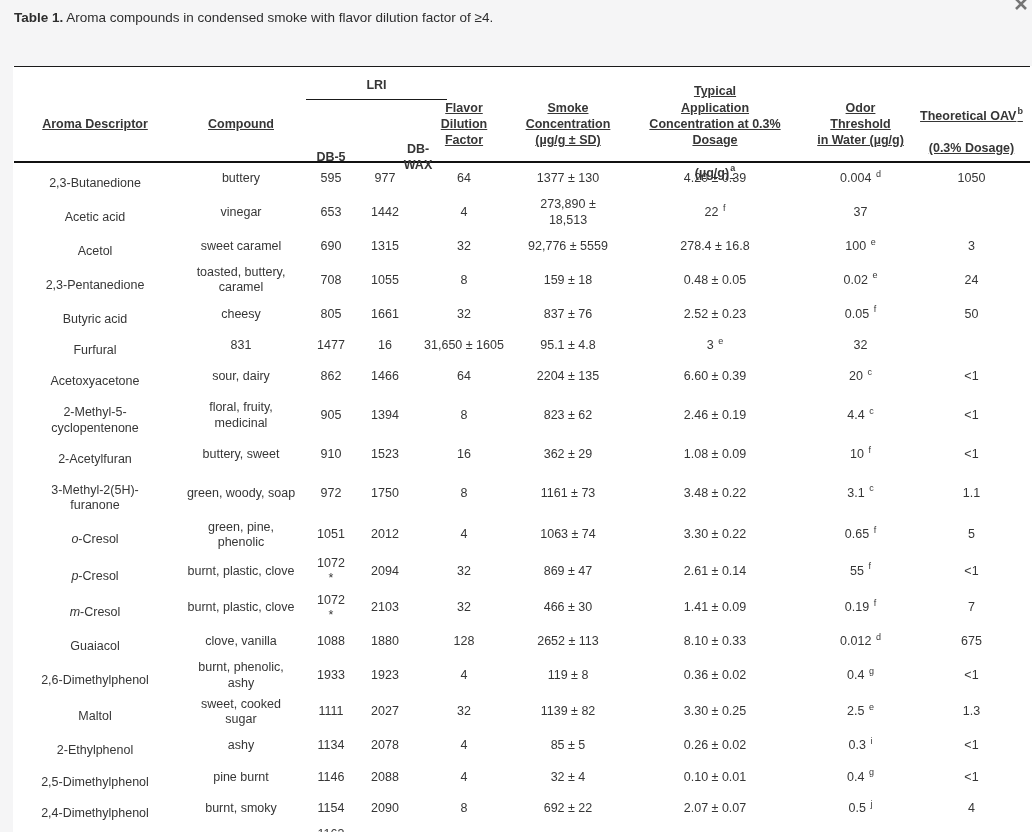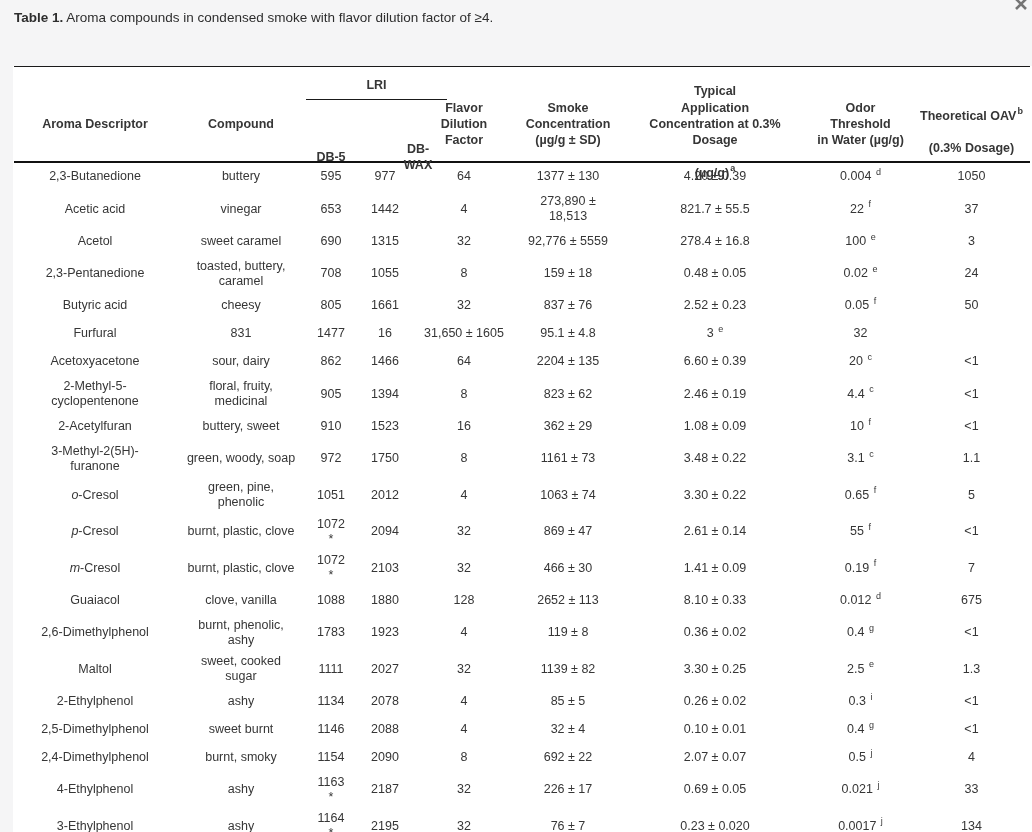--- a/index.html
+++ b/index.html
@@ -38,20 +38,21 @@
     height: 94px;
     font-weight: bold;
     font-size: 12.5px;
     line-height: 1.3;
   }
   .h-cell {
     display: flex; align-items: center; justify-content: center;
     text-align: center;
     white-space: pre-line;
     padding: 0 6px;
+    text-decoration: underline;
   }
   .lri-group {
     grid-column: 3 / 5;
     display: grid;
     grid-template-columns: 50px 58px;
     grid-template-rows: 33px 1fr;
     gap: 33px;
   }
   .lri-label {
     grid-column: 1 / 3;
@@ -65,21 +66,21 @@
     text-align: center; white-space: pre-line;
   }
   .tbody { font-size: 12.5px; line-height: 1.22; }
   .t-row { min-height: 28px; align-items: center; }
   .t-cell {
     display: flex; align-items: center; justify-content: center;
     text-align: center;
     padding: 3px 8px;
     flex-wrap: wrap;
   }
-  .c-compound { padding: 3px 13px; }
+  .c-compound { padding: 3px 13px; margin-top: 10px; }
   .c-descriptor { padding: 3px 9px; }
   .t-cell i { font-style: italic; }
   sup {
     font-size: 9px;
     line-height: 0;
     vertical-align: super;
     margin-left: 1px;
   }
 </style>
 </head>
@@ -154,21 +155,20 @@
       </div>
       <div class="grid t-row">
         <div class="t-cell c-compound">
           <span>Acetic acid</span>
         </div>
         <div class="t-cell c-descriptor">vinegar</div>
         <div class="t-cell c-db5">653</div>
         <div class="t-cell c-dbwax">1442</div>
         <div class="t-cell c-fdf">4</div>
         <div class="t-cell c-smoke">273,890 ± 18,513</div>
-        <div class="t-cell c-app">821.7 ± 55.5</div>
         <div class="t-cell c-odor">
           <span>22 <sup>f</sup></span>
         </div>
         <div class="t-cell c-oav">37</div>
       </div>
       <div class="grid t-row">
         <div class="t-cell c-compound">
           <span>Acetol</span>
         </div>
         <div class="t-cell c-descriptor">sweet caramel</div>
@@ -344,21 +344,21 @@
         <div class="t-cell c-odor">
           <span>0.012 <sup>d</sup></span>
         </div>
         <div class="t-cell c-oav">675</div>
       </div>
       <div class="grid t-row">
         <div class="t-cell c-compound">
           <span>2,6-Dimethylphenol</span>
         </div>
         <div class="t-cell c-descriptor">burnt, phenolic, ashy</div>
-        <div class="t-cell c-db5">1783</div>
+        <div class="t-cell c-db5">1933</div>
         <div class="t-cell c-dbwax">1923</div>
         <div class="t-cell c-fdf">4</div>
         <div class="t-cell c-smoke">119 ± 8</div>
         <div class="t-cell c-app">0.36 ± 0.02</div>
         <div class="t-cell c-odor">
           <span>0.4 <sup>g</sup></span>
         </div>
         <div class="t-cell c-oav">&lt;1</div>
       </div>
       <div class="grid t-row">
@@ -388,21 +388,21 @@
         <div class="t-cell c-app">0.26 ± 0.02</div>
         <div class="t-cell c-odor">
           <span>0.3 <sup>i</sup></span>
         </div>
         <div class="t-cell c-oav">&lt;1</div>
       </div>
       <div class="grid t-row">
         <div class="t-cell c-compound">
           <span>2,5-Dimethylphenol</span>
         </div>
-        <div class="t-cell c-descriptor">sweet burnt</div>
+        <div class="t-cell c-descriptor">pine burnt</div>
         <div class="t-cell c-db5">1146</div>
         <div class="t-cell c-dbwax">2088</div>
         <div class="t-cell c-fdf">4</div>
         <div class="t-cell c-smoke">32 ± 4</div>
         <div class="t-cell c-app">0.10 ± 0.01</div>
         <div class="t-cell c-odor">
           <span>0.4 <sup>g</sup></span>
         </div>
         <div class="t-cell c-oav">&lt;1</div>
       </div>

